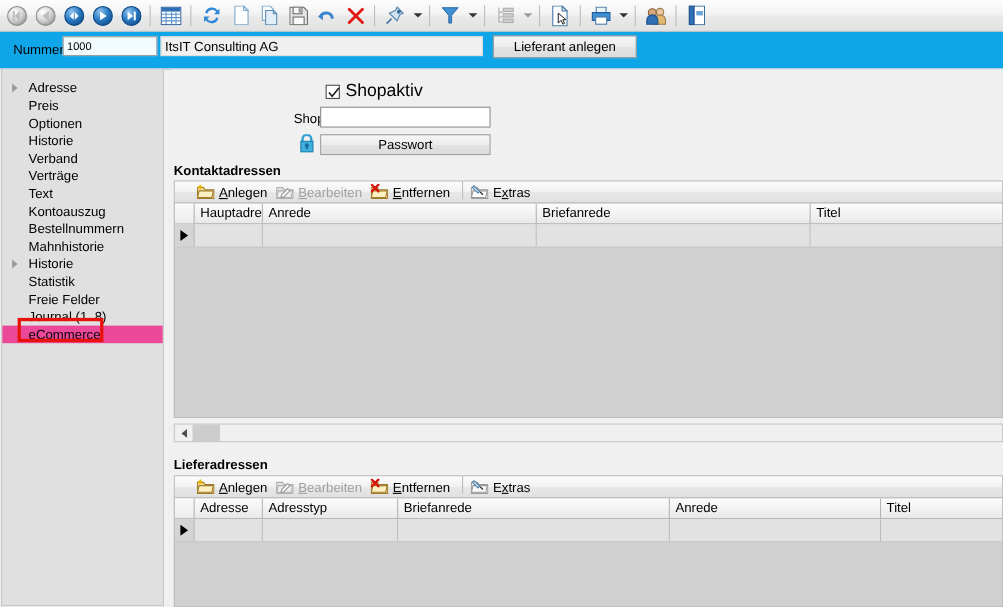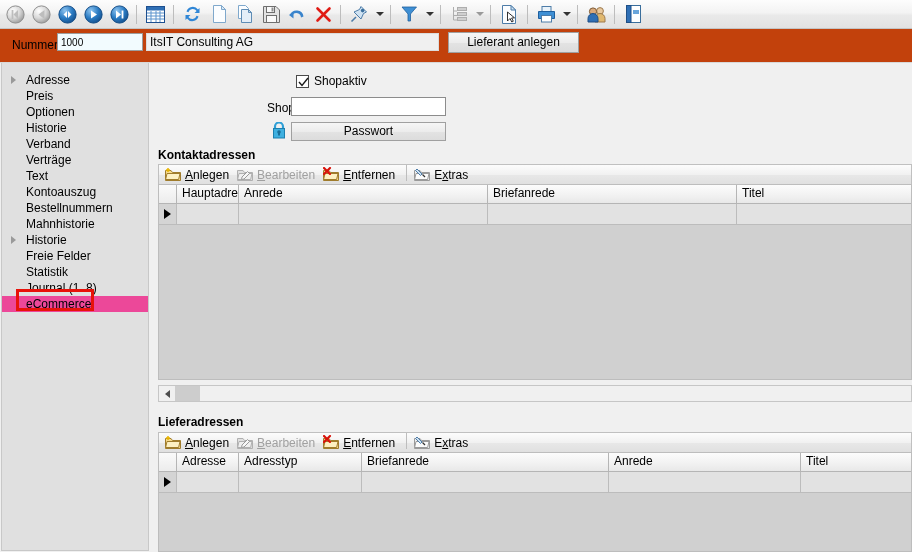--- a/index.html
+++ b/index.html
@@ -58,21 +58,21 @@
     border-right: 4px solid transparent;
     border-top: 4px solid #333;
   }
   .caret-tri.dim { border-top-color: #9a9a9a; }
 
   
   .headerrow {
     position: absolute;
     left: 0; top: 29px;
     width: 912px; height: 33px;
-    background: #c2410c;
+    background: #0ea5e9;
     border-bottom: 1px solid #d8d8d8;
   }
   .lbl-nummer {
     position: absolute; left: 12px; top: 9px;
     font-size: 12px; color: #000;
   }
   .inp-nummer {
     position: absolute; left: 57px; top: 4px;
     width: 86px; height: 18px;
     background: #f2fbfe;
@@ -159,21 +159,21 @@
   .chk-row { position: absolute; left: 140px; top: 11px; display: flex; align-items: center; }
   .chkbox {
     width: 13px; height: 13px;
     background: #ffffff;
     border: 1px solid #4a4a4a;
     box-sizing: border-box;
     position: relative;
     flex: 0 0 auto;
   }
   .chkbox svg { position: absolute; left: 1px; top: 1px; }
-  .chk-label { margin-left: 5px; font-size: 12px; }
+  .chk-label { margin-left: 5px; font-size: 16px; }
 
   .lbl-shopnummer {
     position: absolute; left: 66px; top: 38px;
     width: 117px;
     text-align: right;
     font-size: 12px;
   }
   .inp-shopnummer {
     position: absolute; left: 135px; top: 34px;
     width: 155px; height: 19px;
@@ -206,21 +206,21 @@
 
   
   .gridbar {
     position: absolute;
     height: 21px;
     background: linear-gradient(to bottom,#fcfcfc 0%, #f1f1f1 50%, #e8e8e8 51%, #e0e0e0 100%);
     border: 1px solid #c0c0c0;
     box-sizing: border-box;
     display: flex;
     align-items: flex-start;
-    padding-left: 4px;
+    padding-left: 18px;
   }
   .gb-btn {
     display: flex;
     align-items: center;
     height: 19px;
     padding: 0 6px 0 2px;
     font-size: 12px;
     color: #000;
     white-space: nowrap;
   }
@@ -550,22 +550,22 @@
         <div class="tree-item"><span>Preis</span></div>
         <div class="tree-item"><span>Optionen</span></div>
         <div class="tree-item"><span>Historie</span></div>
         <div class="tree-item"><span>Verband</span></div>
         <div class="tree-item"><span>Verträge</span></div>
         <div class="tree-item"><span>Text</span></div>
         <div class="tree-item"><span>Kontoauszug</span></div>
         <div class="tree-item"><span>Bestellnummern</span></div>
         <div class="tree-item"><span>Mahnhistorie</span></div>
         <div class="tree-item"><span class="tree-arrow"></span><span>Historie</span></div>
+        <div class="tree-item"><span>Statistik</span></div>
         <div class="tree-item"><span>Freie Felder</span></div>
-        <div class="tree-item"><span>Statistik</span></div>
         <div class="tree-item"><span>Journal (1. 8)</span></div>
         <div class="tree-item selected"><span>eCommerce</span></div>
       </div>
   </div>
   <div class="redbox"></div>
 
   <div class="main">
 
     <div class="chk-row">
       <span class="chkbox">

